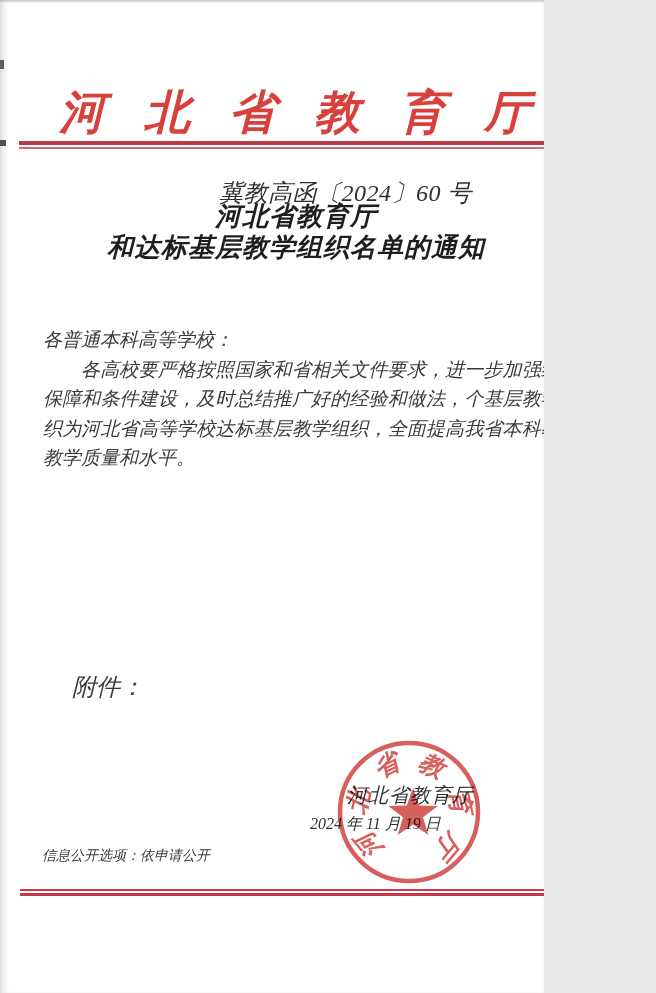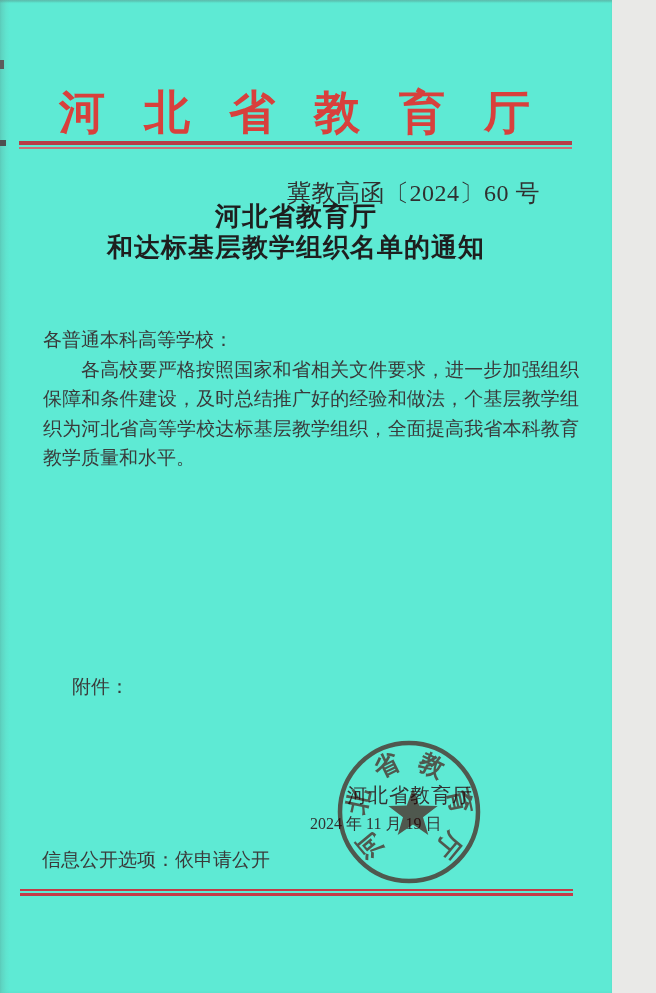--- a/index.html
+++ b/index.html
@@ -2,24 +2,25 @@
 <html><head>
 <meta charset="utf-8">
 <style>
   html,body{margin:0;padding:0;}
   body{
     width:656px;height:993px;
     background:#e9e9e7;
     font-family:"Liberation Serif","DejaVu Serif",serif;
   }
   .page{
-    position:relative;width:612px;height:993px;overflow:hidden;
-    background:#5eead4;
+    position:relative;width:544px;height:993px;overflow:hidden;
+    background:#ffffff;
     box-shadow:inset 0 2px 2px rgba(0,0,0,.08), inset 3px 0 4px rgba(0,0,0,.05);
     color:#383838;
+    font-style:italic;
   }
   
   .agency-name{
     position:absolute;top:82px;left:59px;width:560px;
     font-size:46px;font-weight:bold;color:#d8403c;
     letter-spacing:39px;white-space:nowrap;
   }
   .masthead-rule{position:absolute;top:141px;left:19px;width:553px;height:9px;}
   .masthead-rule .thick{height:4px;background:#b83c48;}
   .masthead-rule .thin{height:2px;margin-top:2px;background:#cf6d74;}
@@ -37,21 +38,21 @@
   .body-text{
     position:absolute;top:325px;left:43px;width:536px;
     font-size:19px;line-height:29.5px;color:#3a3a3a;
     text-align:justify;
   }
   .body-text p{margin:0;text-indent:2em;}
   .body-text .salutation{text-indent:0;}
   
   .attachments{
     position:absolute;top:672px;left:72px;
-    font-size:19px;line-height:30.5px;color:#3a3a3a;
+    font-size:24px;line-height:30.5px;color:#3a3a3a;
     display:flex;align-items:flex-end;
   }
   .attachments .attach-label{white-space:nowrap;}
   .attachments .attach-item{white-space:nowrap;}
   
   .sig-agency{
     position:absolute;top:782px;left:300px;width:220px;
     text-align:center;font-size:20px;letter-spacing:1px;color:#333;
   }
   .sig-date{
@@ -63,21 +64,21 @@
     position:absolute;top:733px;left:327px;
     mix-blend-mode:multiply;opacity:.88;
   }
   .seal text{
     font-family:"Liberation Serif","DejaVu Serif",serif;
     font-weight:bold;font-size:25px;fill:#cf4a47;
   }
   
   .disclosure{
     position:absolute;top:847px;left:42px;
-    font-size:19px;color:#3a3a3a;white-space:nowrap;
+    font-size:14px;color:#3a3a3a;white-space:nowrap;
   }
   .footer-rule{position:absolute;top:889px;left:20px;width:553px;}
   .footer-rule .thin{height:2px;background:#c43b47;}
   .footer-rule .thick{height:3px;margin-top:2px;background:#c43b47;}
   
   .artifact{position:absolute;background:#6d6d6d;}
   .artifact.a1{top:0;left:644px;width:12px;height:6px;background:#8a8a88;}
   .artifact.a2{top:60px;left:0;width:4px;height:9px;background:#5c5c5c;}
   .artifact.a3{top:140px;left:0;width:6px;height:6px;background:#4f4f4f;}
   .edge-shade{

